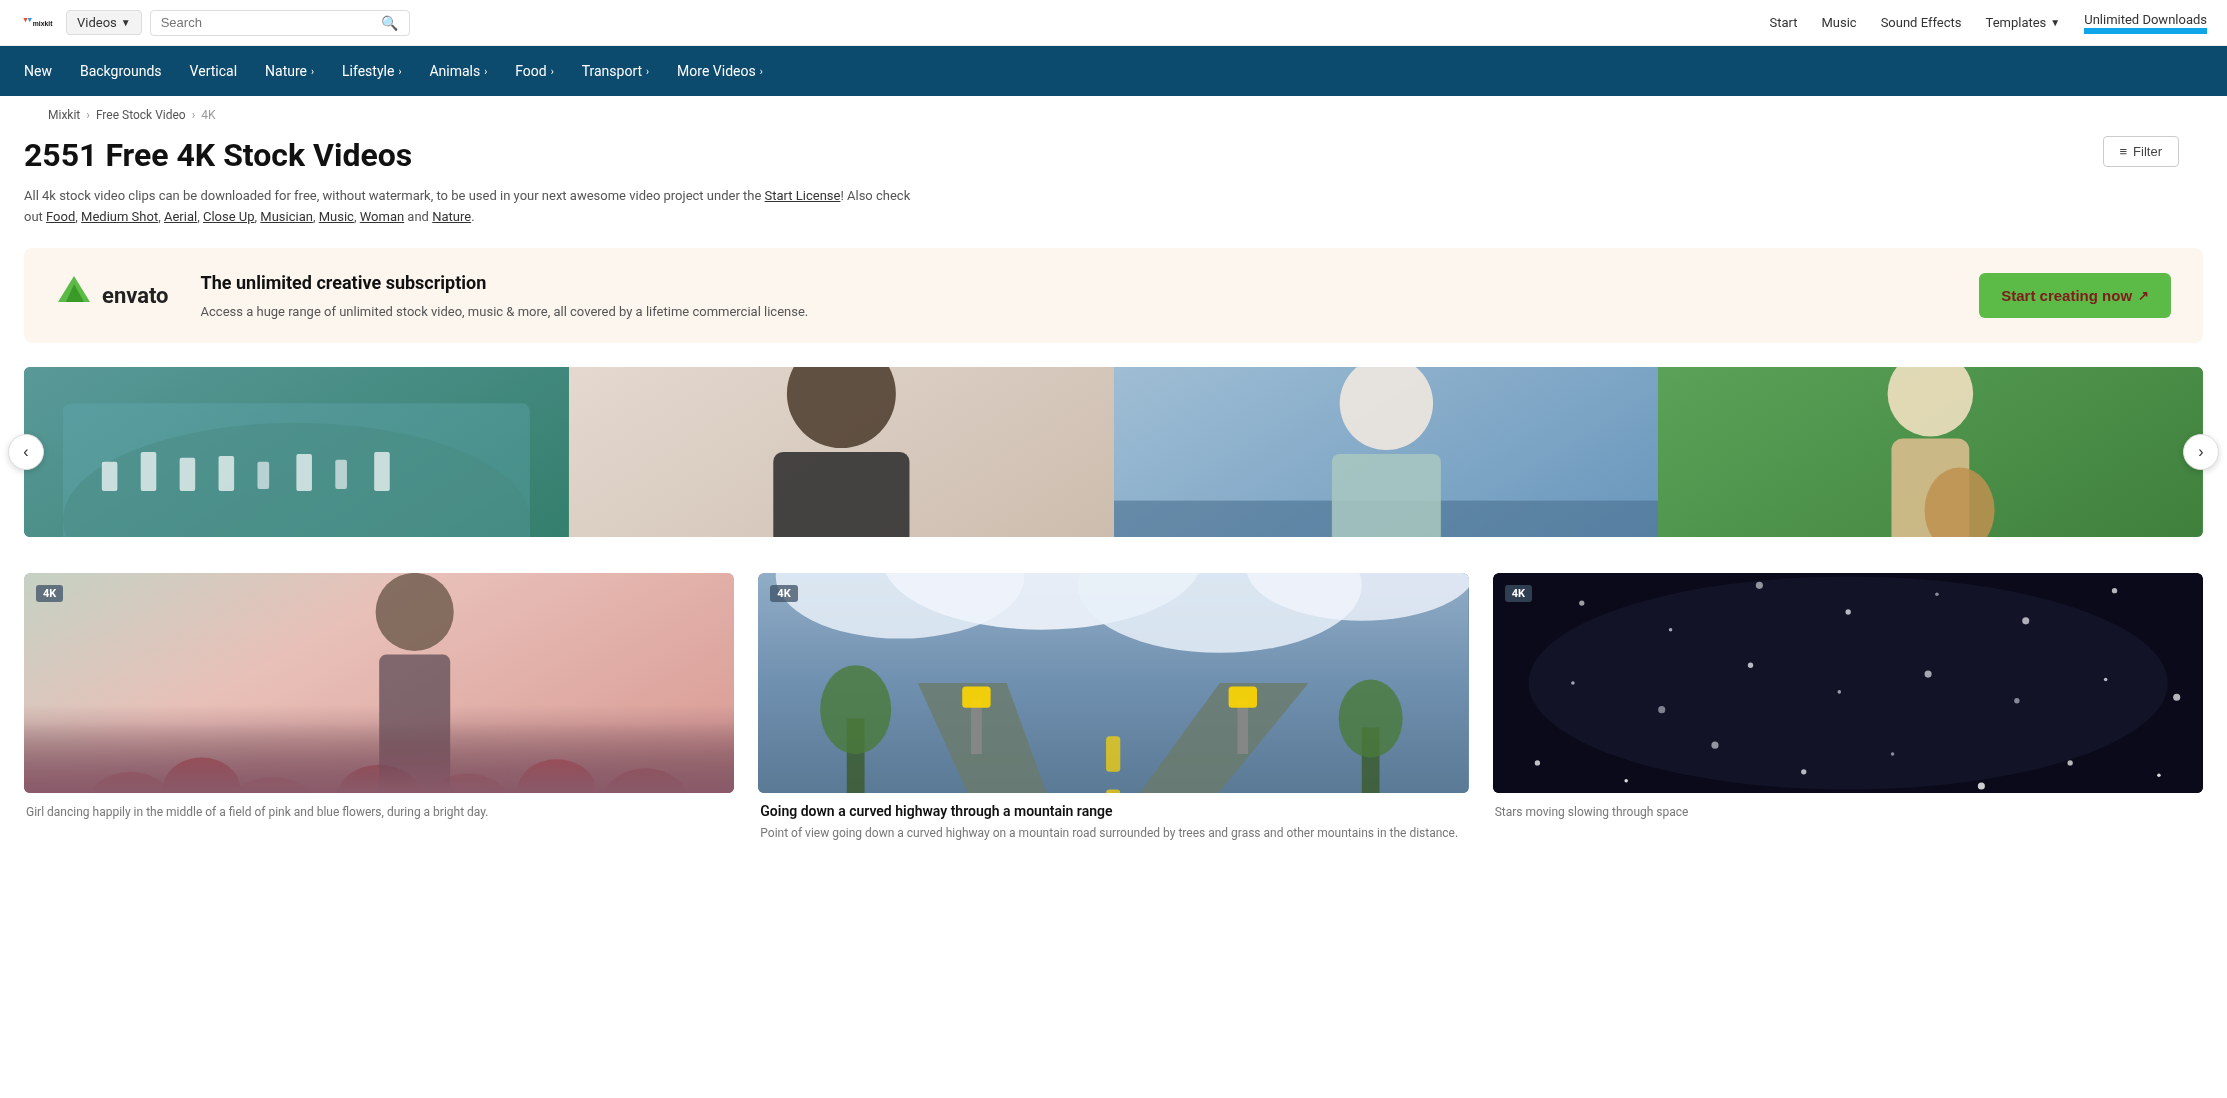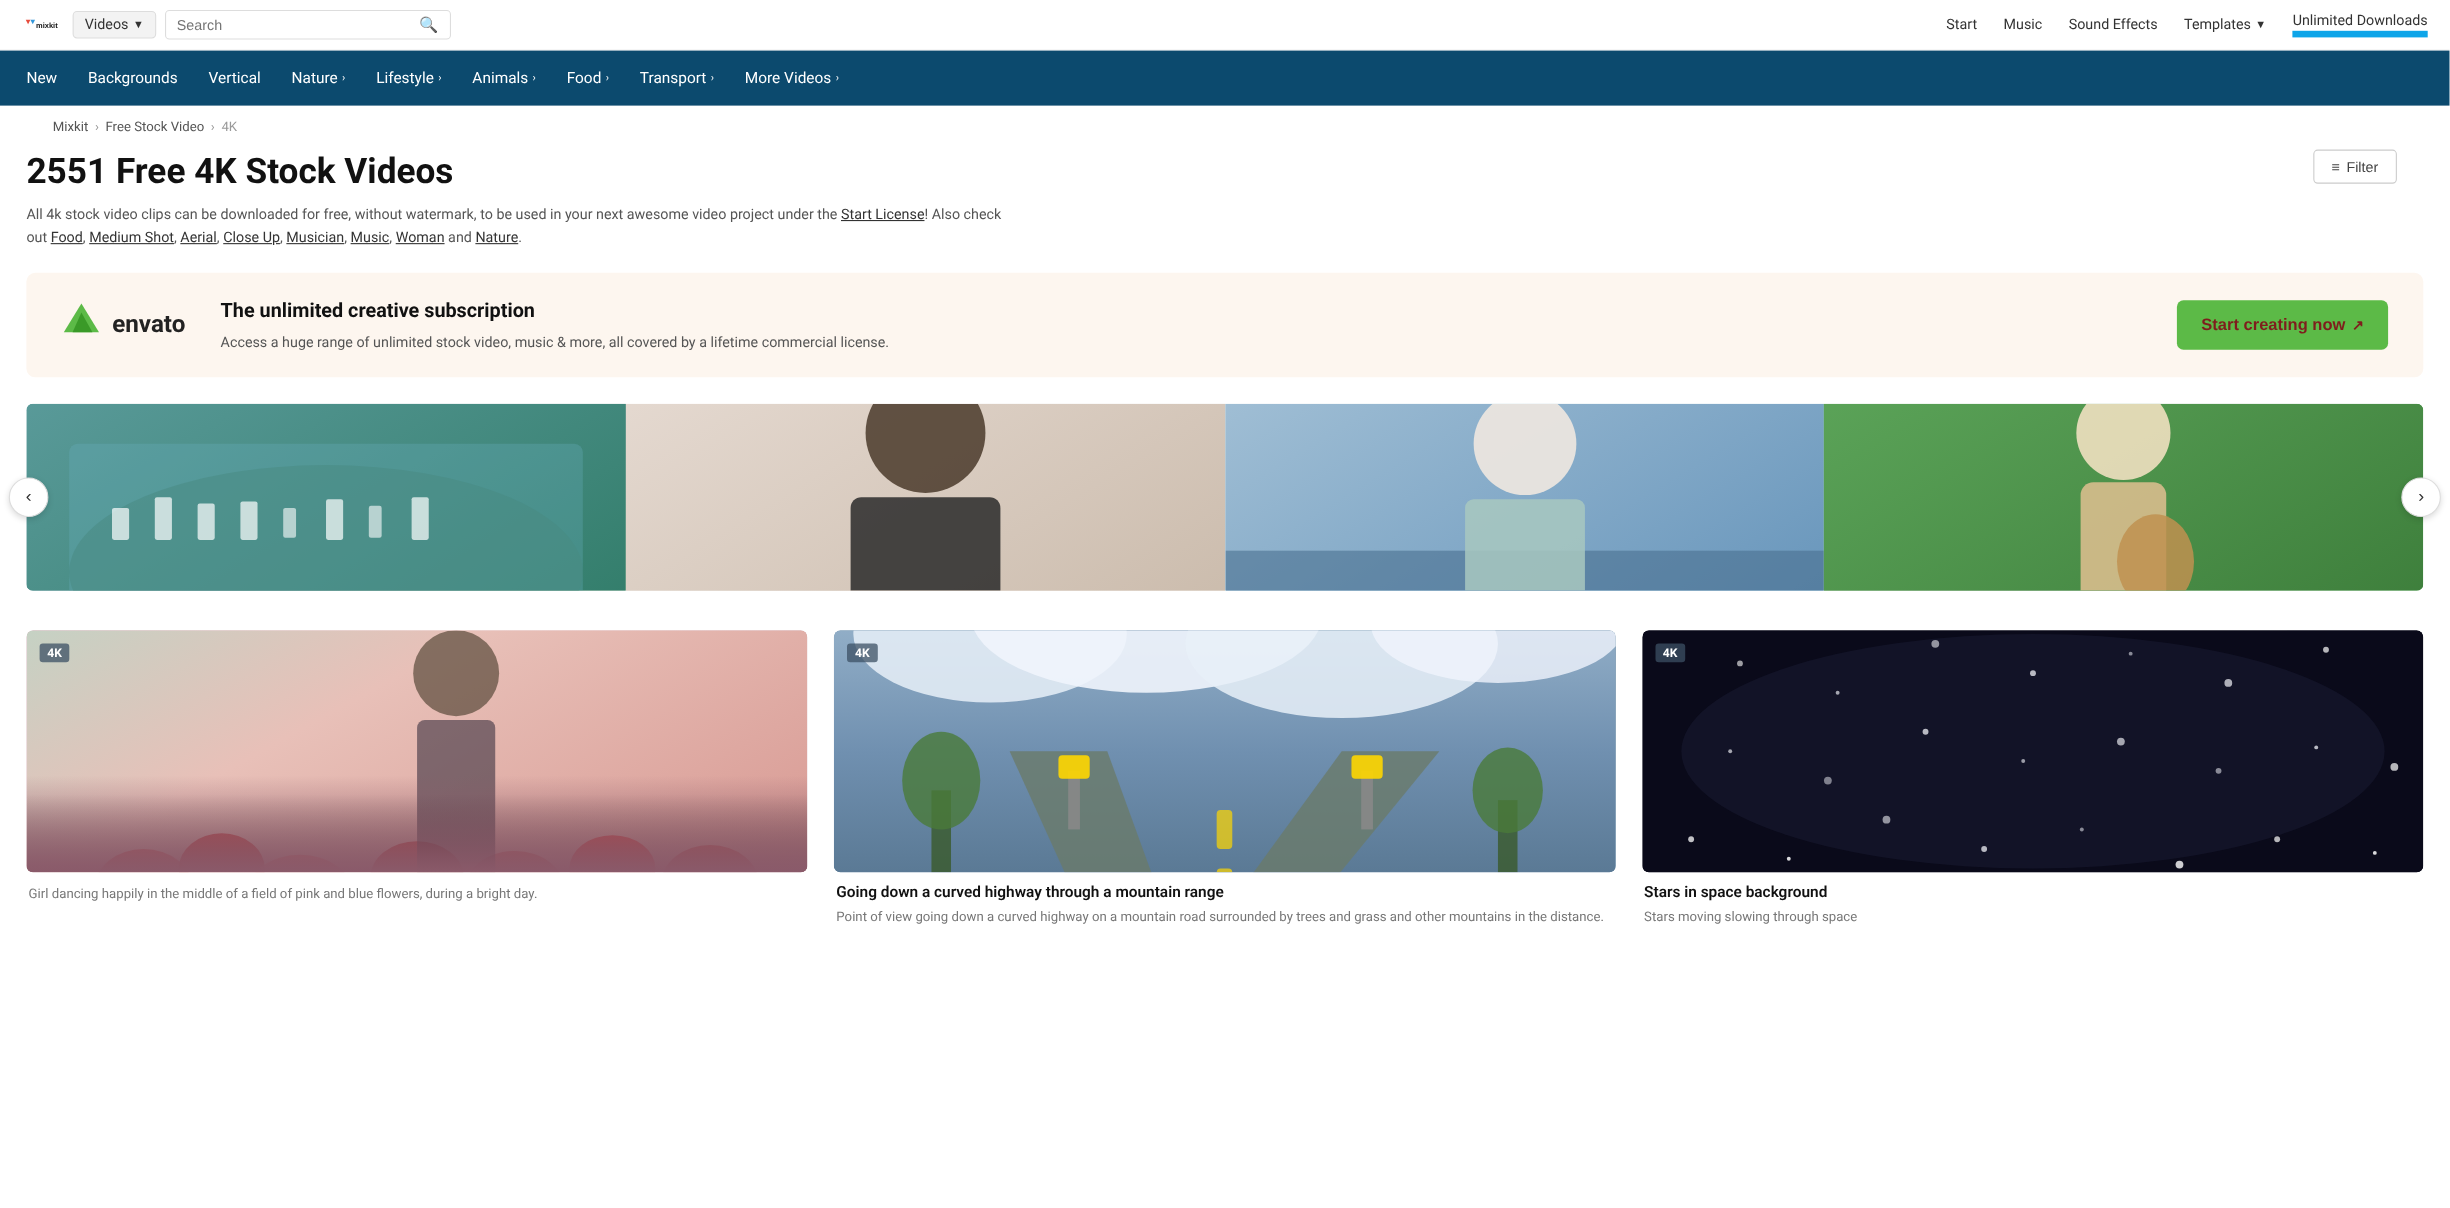--- a/index.html
+++ b/index.html
@@ -623,20 +623,19 @@
           <circle cx="225" cy="150" r="1" fill="#fff" opacity="0.65"></circle>
           <circle cx="275" cy="168" r="2" fill="#fff" opacity="0.8"></circle>
           <circle cx="325" cy="155" r="1.5" fill="#fff" opacity="0.7"></circle>
           <circle cx="375" cy="162" r="1" fill="#fff" opacity="0.85"></circle>
 
           <ellipse cx="200" cy="110" rx="180" ry="60" fill="#2a3050" opacity="0.25"></ellipse>
         </svg>
         <div class="quality-badge">4K</div>
       </div>
       <div class="video-info">
-        <div class="video-title">Stars in space background</div>
         <div class="video-desc">Stars moving slowing through space</div>
       </div>
     </div>
 
   </div>
 
 </div>
 
 </body></html>

